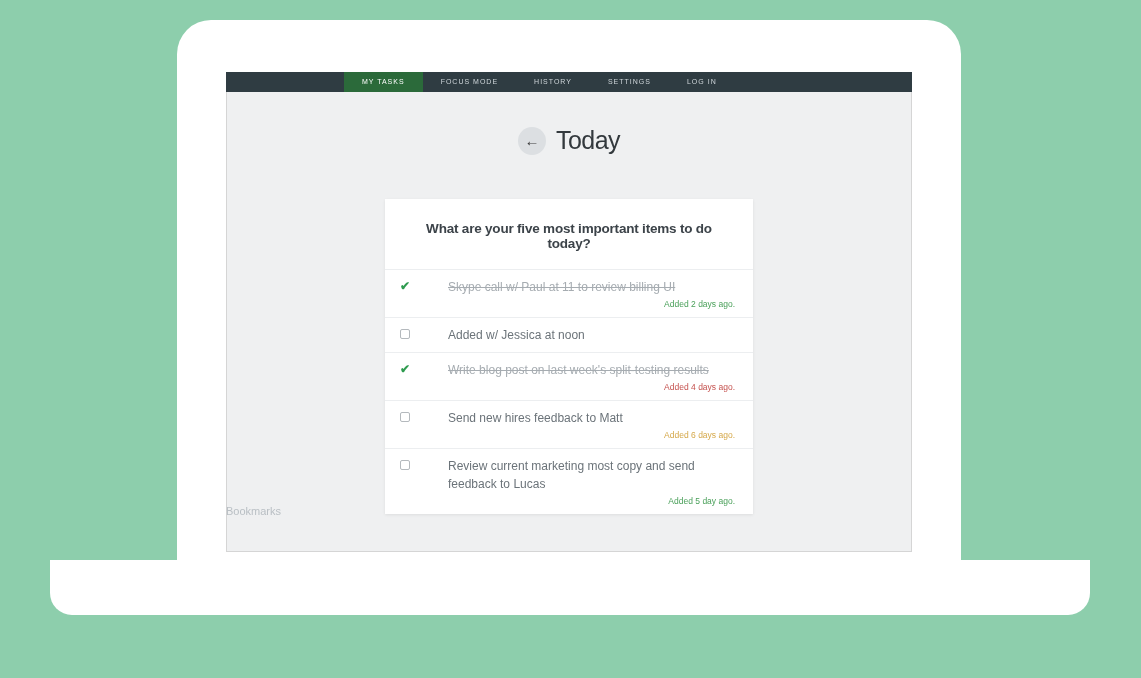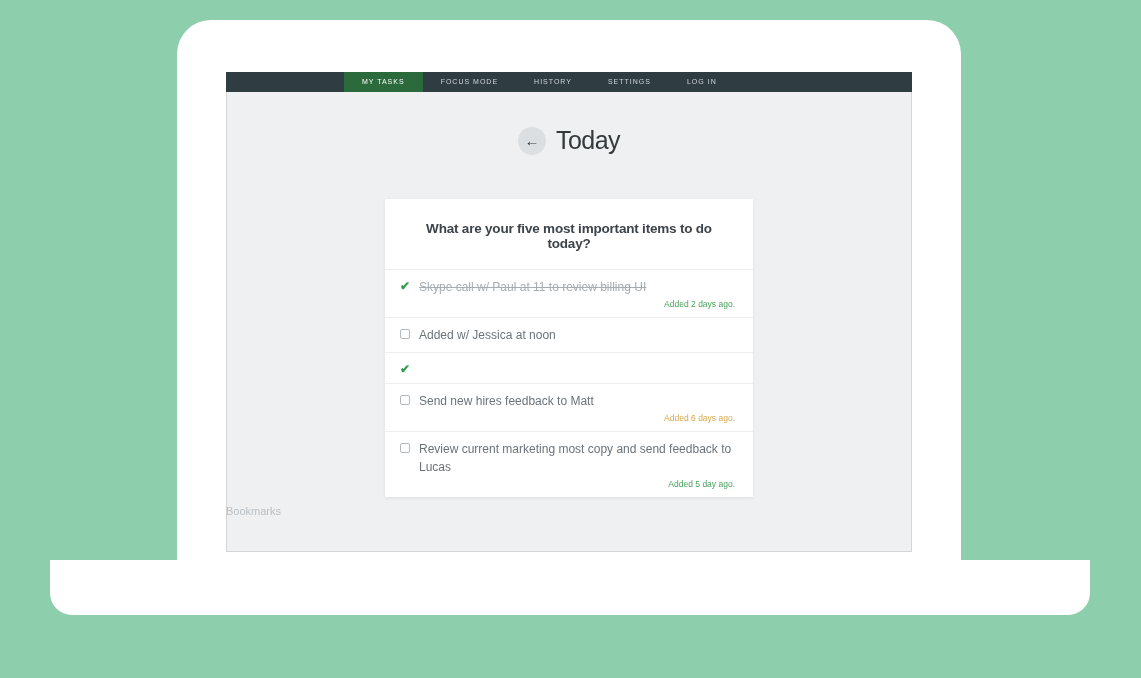--- a/index.html
+++ b/index.html
@@ -122,21 +122,21 @@
       width: 10px;
       height: 10px;
       border: 1px solid #b4b9bd;
       border-radius: 2px;
     }
     .check-done {
       color: #2e9b4f;
       font-size: 12px;
       font-weight: bold;
     }
-    .task-body { flex: 1; }
+    .task-body { flex: 1; margin-left: 29px; }
     .task-text {
       font-size: 12px;
       color: #6b7379;
       line-height: 1.5;
     }
     .task-text.done {
       text-decoration: line-through;
       color: #a6acb1;
     }
     .task-meta {
@@ -197,20 +197,24 @@
         </div>
       <div class="task-body">
         <div class="task-text">Added w/ Jessica at noon</div>
       </div>
     </div>
 
     <div class="task-row">
       <div class="check">
           <span class="check-done">✔</span>
         </div>
+      <div class="task-body">
+        <div class="task-text done">Write blog post on last week's split-testing results</div>
+        <div class="task-meta meta-red">Added 4 days ago.</div>
+      </div>
     </div>
 
     <div class="task-row">
       <div class="check">
           <span class="check-box"></span>
         </div>
       <div class="task-body">
         <div class="task-text">Send new hires feedback to Matt</div>
         <div class="task-meta meta-amber">Added 6 days ago.</div>
       </div>

